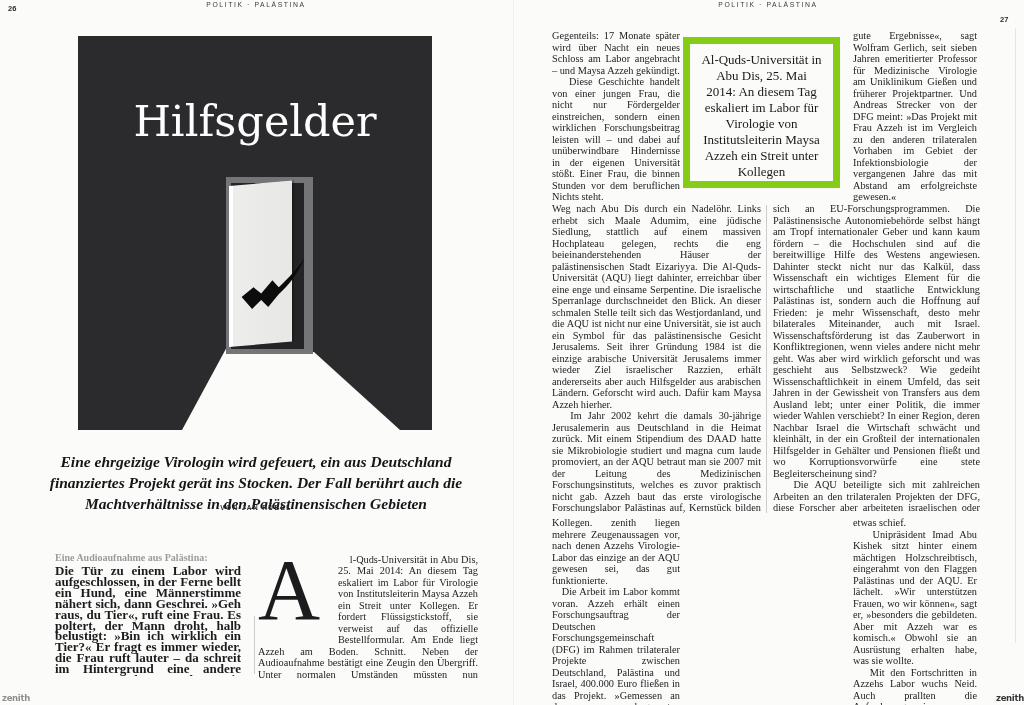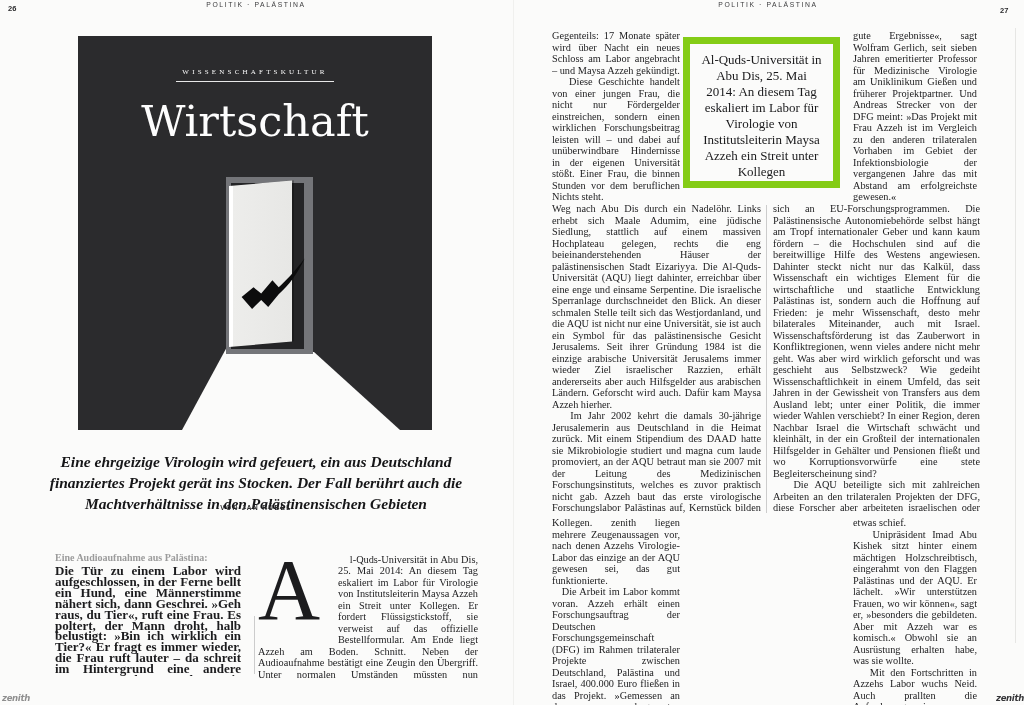--- a/index.html
+++ b/index.html
@@ -28,39 +28,36 @@
   .body-col{font-size:10.3px;line-height:11.5px;text-align:justify;white-space:pre-wrap;
             overflow:hidden;hyphens:auto;color:#1c1c1e;}
   .bold-col{font-weight:bold;font-size:13px;line-height:10.9px;}
   .audio-label{font-size:10px;font-weight:bold;color:#9b9b9b;margin-top:9px;}
   .dropcap{float:left;width:80px;height:88px;font-size:86px;line-height:72px;font-family:"Liberation Serif",serif;}
   .pullquote{border:7px solid #84cc16;background:#fbfbfa;display:flex;justify-content:center;
              font-size:13px;line-height:16px;text-align:center;color:#19191b;padding:8px 10px;box-sizing:border-box;}
   .vrule{width:1px;background:#cccccc;}
   .edge{width:1px;background:#e6e6e4;}
   .fold{width:1px;background:#f0f0ee;}
-  .logo{font-family:"DejaVu Sans",sans-serif;font-style:italic;font-weight:bold;font-size:8.5px;letter-spacing:-0.3px;}
+  .logo{font-family:"DejaVu Sans",sans-serif;font-weight:bold;font-size:8.5px;letter-spacing:-0.3px;}
 </style>
 </head>
 <body>
 
 <div class="abs" style="left:0;top:0;width:512px;height:705px;">
 
   <div class="abs folio" style="left:8px;top:4px;">26</div>
   <div class="abs runhead" style="left:0;top:1px;width:512px;">POLITIK · PALÄSTINA</div>
 
   <div class="abs panel" style="left:78px;top:36px;width:354px;height:394px;">
 
     <div class="floorlight"></div>
 
-    <div class="abs" style="left:0;top:24px;width:354px;text-align:center;">
-      <span class="kicker">WISSENSCHAFTSKULTUR</span>
-    </div>
 
-    <div class="abs headline" style="left:0;top:64px;width:354px;">Wirtschaft</div>
+    <div class="abs headline" style="left:0;top:64px;width:354px;">Hilfsgelder</div>
 
     <div class="abs doorframe" style="left:148px;top:141px;width:73px;height:166px;">
       <div class="doorpanel"></div>
     </div>
 
     <svg class="abs" style="left:158px;top:220px;" width="70" height="64" viewBox="0 0 100 90">
       <path fill="#0c0c0d" d="M98 3 C 83 23 70 36 61 44 L 52 34 L 36 53 L 25 44 L 8 58 L 23 75 L 36 62 L 46 72 L 61 54 C 75 42 89 23 98 3 Z"></path>
     </svg>
   </div>
 
@@ -73,21 +70,21 @@
 
   <div class="abs body-col" style="left:258px;top:542px;width:220px;height:136px;">
     <span class="dropcap">A</span><span>l-Quds-Universität in Abu Dis, 25. Mai 2014: An diesem Tag eskaliert im Labor für Virologie von Institutsleiterin Maysa Azzeh ein Streit unter Kollegen. Er fordert Flüssigstickstoff, sie verweist auf das offizielle Bestellformular. Am Ende liegt Azzeh am Boden. Schnitt. Neben der Audioaufnahme bestätigt eine Zeugin den Übergriff. Unter normalen Umständen müssten nun strafrechtliche Ermittlungen und der universitäre Sanktionsmechanismus in Gang gesetzt werden, aber in dieser Geschichte ist es der Beginn des</span>
   </div>
   <div class="abs vrule" style="left:254px;top:616px;height:58px;"></div>
 </div>
 
 <div class="abs" style="left:512px;top:0;width:512px;height:705px;">
 
   <div class="abs runhead" style="left:0;top:1px;width:512px;">POLITIK · PALÄSTINA</div>
-  <div class="abs folio" style="left:488px;top:6px;">27</div>
+  <div class="abs folio" style="left:488px;top:15px;">27</div>
 
   <div class="abs body-col" style="left:40px;top:30px;width:128px;height:173px;">Gegenteils: 17 Monate später wird über Nacht ein neues Schloss am Labor angebracht – und Maysa Azzeh gekündigt.
    Diese Geschichte handelt von einer jungen Frau, die nicht nur Fördergelder einstreichen, sondern einen wirklichen Forschungsbeitrag leisten will – und dabei auf unüberwindbare Hindernisse in der eigenen Universität stößt. Einer Frau, die binnen Stunden vor dem beruflichen Nichts steht.
    Der Wagen schlüpft auf dem</div>
   <div class="abs pullquote" style="left:171px;top:37px;width:157px;height:151px;">
     <span>Al-Quds-Universität in Abu Dis, 25. Mai 2014: An diesem Tag eskaliert im Labor für Virologie von Institutsleiterin Maysa Azzeh ein Streit unter Kollegen</span>
   </div>
   <div class="abs body-col" style="left:341px;top:30px;width:124px;height:173px;">gute Ergebnisse«, sagt Wolfram Gerlich, seit sieben Jahren emeritierter Professor für Medizinische Virologie am Uniklinikum Gießen und früherer Projektpartner. Und Andreas Strecker von der DFG meint: »Das Projekt mit Frau Azzeh ist im Vergleich zu den anderen trilateralen Vorhaben im Gebiet der Infektionsbiologie der vergangenen Jahre das mit Abstand am erfolgreichste gewesen.«
    Immer mehr palästinensische Universitäten beteiligen</div>
 

